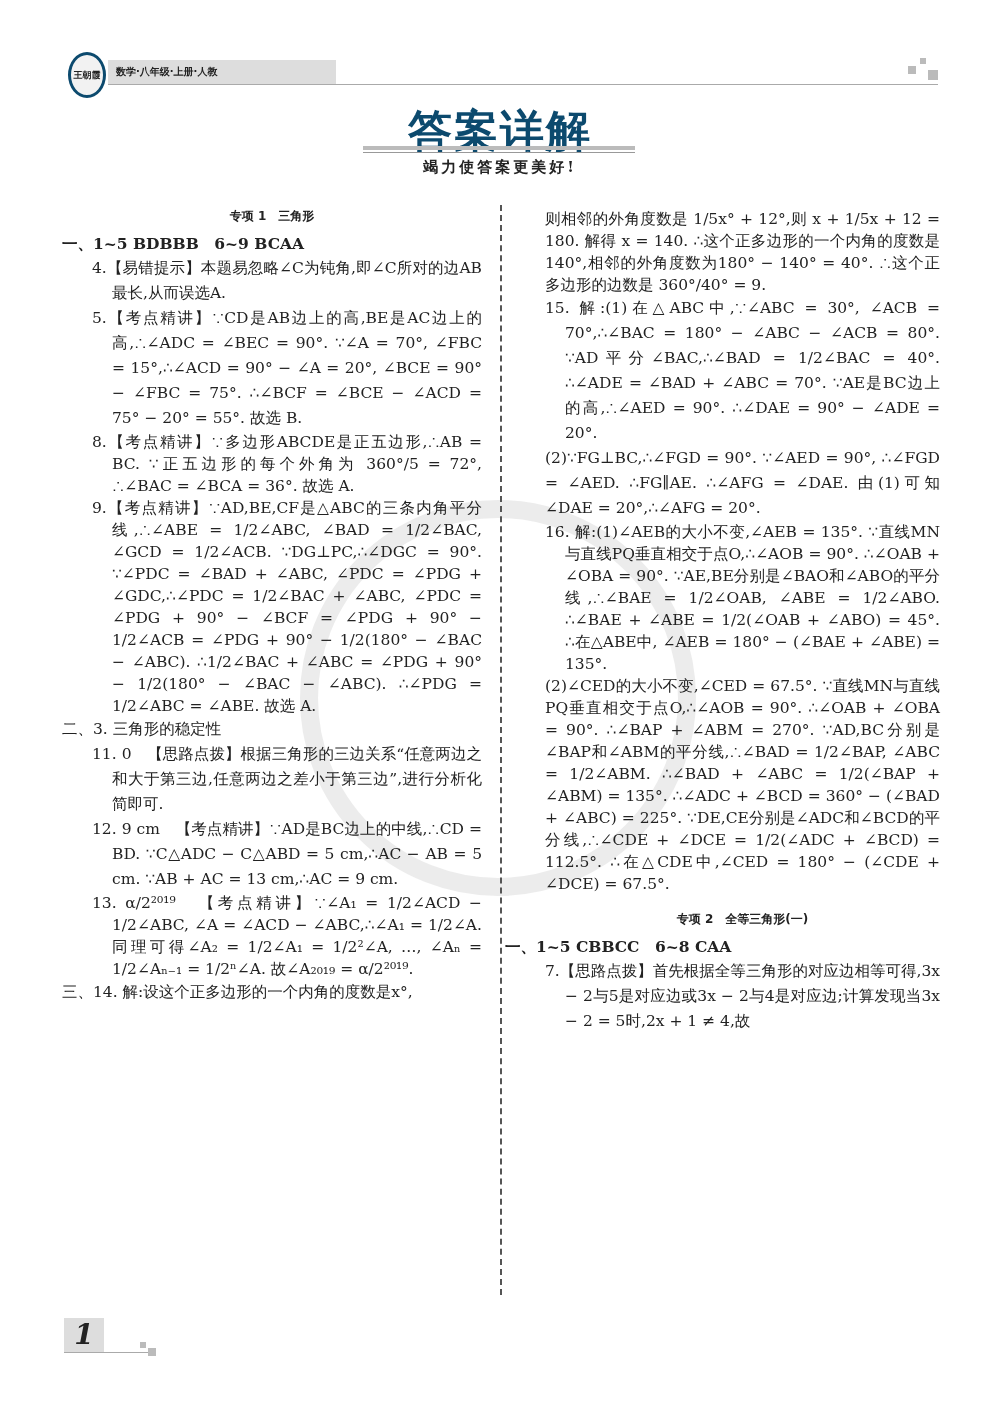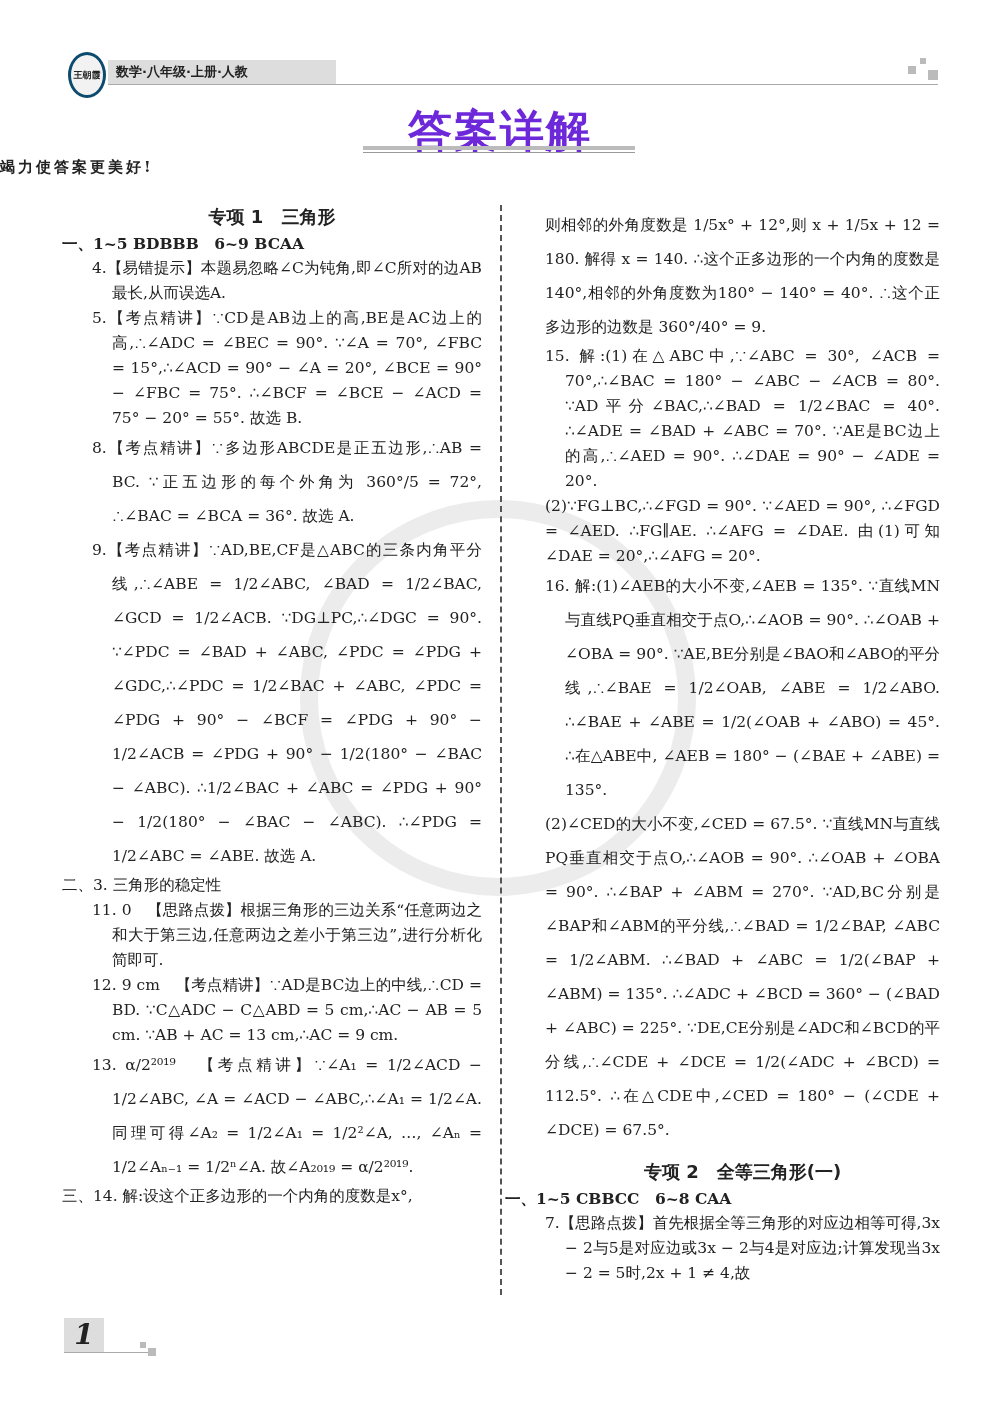--- a/index.html
+++ b/index.html
@@ -3,37 +3,37 @@
 <meta charset="utf-8">
 <style>
   html, body { margin:0; padding:0; background:#fff; }
   body { width:1000px; height:1404px; position:relative; overflow:hidden;
          font-family:"DejaVu Serif","Liberation Serif",serif; color:#222; }
   .header { position:absolute; left:62px; top:52px; width:876px; height:40px; }
   .logo { position:absolute; left:6px; top:0; width:32px; height:40px; border-radius:50%;
           border:3px solid #0c4a6e; background:#f2f2f2; display:flex; align-items:center; justify-content:center;
           font-size:9px; font-weight:bold; font-family:"DejaVu Sans",sans-serif; }
   .subject-bar { position:absolute; left:46px; top:8px; width:220px; height:24px; background:#ddd;
-          font-family:"DejaVu Sans",sans-serif; font-weight:bold; font-size:13px; line-height:24px; padding-left:8px; }
+          font-family:"DejaVu Sans",sans-serif; font-weight:bold; font-size:10px; line-height:24px; padding-left:8px; }
   .header-line { position:absolute; left:46px; right:0; top:32px; height:1px; background:#aaa; }
   .deco { position:absolute; width:8px; height:8px; background:#bbb; }
   .title { position:absolute; left:0; width:1000px; top:102px; text-align:center;
-           font-family:"DejaVu Sans",sans-serif; font-size:44px; font-weight:bold; letter-spacing:2px; color:#6d28d9; }
+           font-family:"DejaVu Sans",sans-serif; font-size:44px; font-weight:bold; letter-spacing:2px; color:#0c4a6e; }
   .title-rule { position:absolute; left:363px; width:272px; top:146px; height:4px; background:#bbb; }
   .title-rule2 { position:absolute; left:363px; width:272px; top:152px; height:1px; background:#999; }
-  .slogan { position:absolute; left:0; width:1000px; top:158px; text-align:left; font-size:15px; letter-spacing:3px; font-weight:bold; }
+  .slogan { position:absolute; left:0; width:1000px; top:158px; text-align:center; font-size:15px; letter-spacing:3px; font-weight:bold; }
   .col { position:absolute; top:200px; font-size:15.5px; line-height:25px; }
   .col.left { left:62px; width:420px; }
   .col.right { left:545px; width:395px; }
   .divider { position:absolute; left:500px; top:205px; height:1090px; border-left:2px dashed #555; }
-  .sec-title { text-align:center; font-weight:bold; font-size:18px; font-family:"DejaVu Sans",sans-serif; margin:4px 0 2px; }
+  .sec-title { text-align:center; font-weight:bold; font-size:12px; font-family:"DejaVu Sans",sans-serif; margin:4px 0 2px; }
   .p { margin:0; text-align:justify; }
   .ind { padding-left:50px; text-indent:-20px; }
   .b { font-weight:bold; }
-  .tall { line-height:34px; }
+  .tall { line-height:22px; }
   .page-num { position:absolute; left:64px; top:1318px; width:40px; height:34px; background:#ddd;
               font-size:28px; font-weight:bold; font-style:italic; text-align:center; line-height:34px; }
   .page-line { position:absolute; left:64px; top:1352px; width:90px; height:1px; background:#aaa; }
   .wm { position:absolute; left:300px; top:500px; width:360px; height:360px; border-radius:50%;
         border:18px solid rgba(180,180,180,0.25); }
 </style>
 </head>
 <body>
 
 <div class="header">

